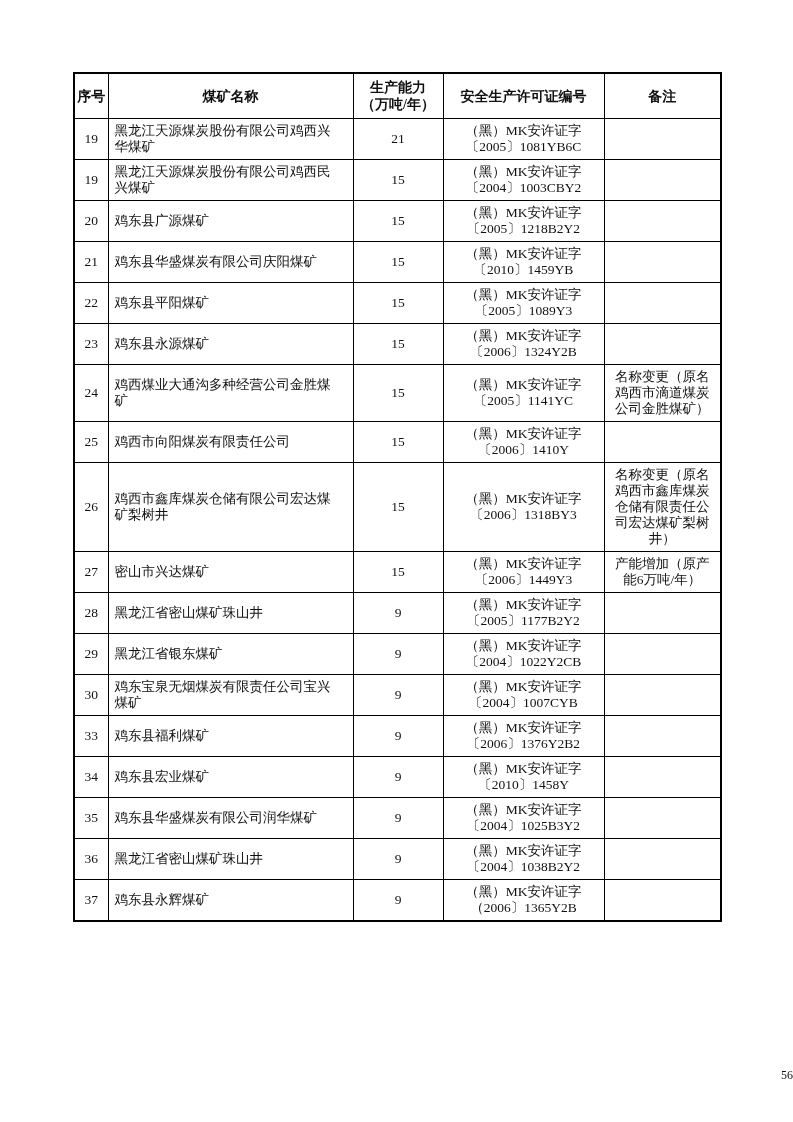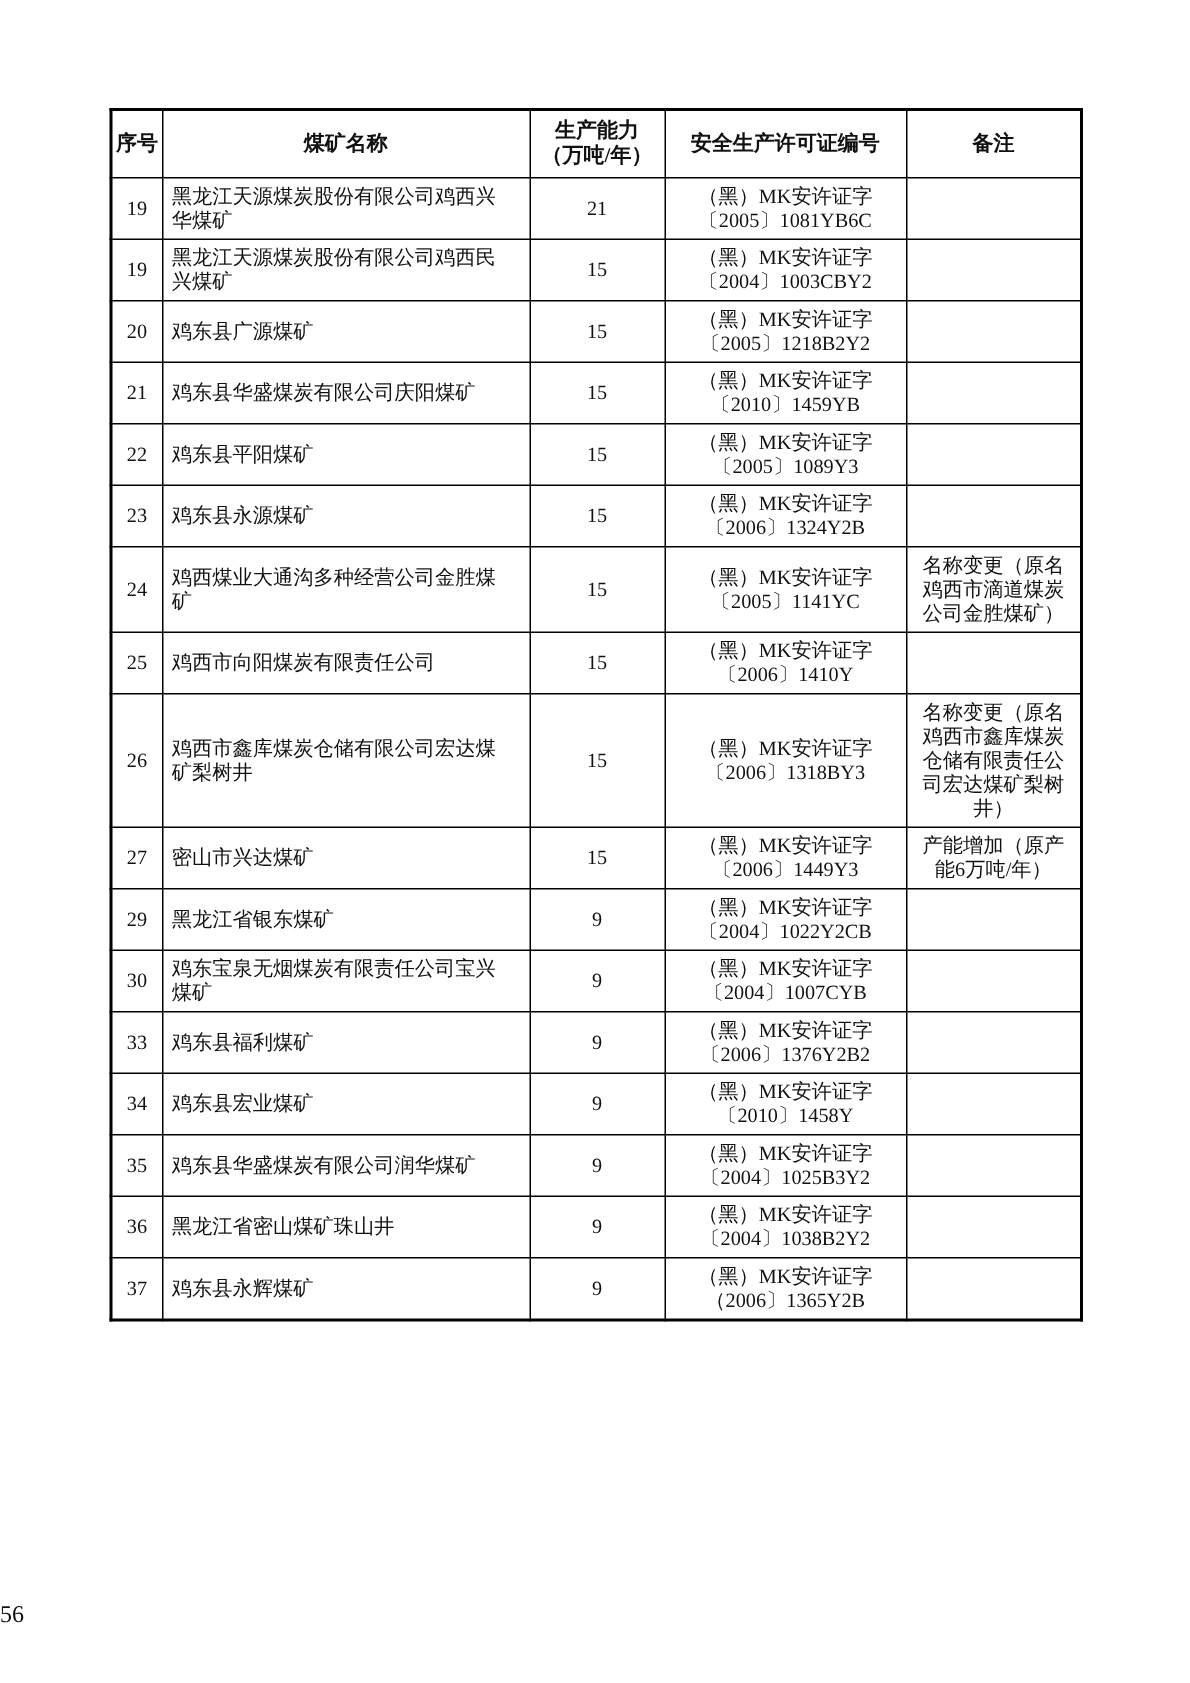--- a/index.html
+++ b/index.html
@@ -57,22 +57,22 @@
   }
   .cap-line {
     display: block;
     text-align: center;
   }
   .page-number {
     position: absolute;
     left: 0;
     right: 0;
     top: 1068px;
-    text-align: left;
-    font-size: 16px;
+    text-align: right;
+    font-size: 12px;
     color: #111111;
   }
 </style>
 </head>
 <body>
 
 <div class="page">
 
   <table class="mine-table">
     <colgroup>
@@ -159,20 +159,27 @@
           <td class="col-remark">名称变更（原名鸡西市鑫库煤炭仓储有限责任公司宏达煤矿梨树井）</td>
         </tr>
         <tr>
           <td class="col-no">27</td>
           <td class="col-name">密山市兴达煤矿</td>
           <td class="col-capacity">15</td>
           <td class="col-license">（黑）MK安许证字〔2006〕1449Y3</td>
           <td class="col-remark">产能增加（原产能6万吨/年）</td>
         </tr>
         <tr>
+          <td class="col-no">28</td>
+          <td class="col-name">黑龙江省密山煤矿珠山井</td>
+          <td class="col-capacity">9</td>
+          <td class="col-license">（黑）MK安许证字〔2005〕1177B2Y2</td>
+          <td class="col-remark"></td>
+        </tr>
+        <tr>
           <td class="col-no">29</td>
           <td class="col-name">黑龙江省银东煤矿</td>
           <td class="col-capacity">9</td>
           <td class="col-license">（黑）MK安许证字〔2004〕1022Y2CB</td>
           <td class="col-remark"></td>
         </tr>
         <tr>
           <td class="col-no">30</td>
           <td class="col-name">鸡东宝泉无烟煤炭有限责任公司宝兴煤矿</td>
           <td class="col-capacity">9</td>

